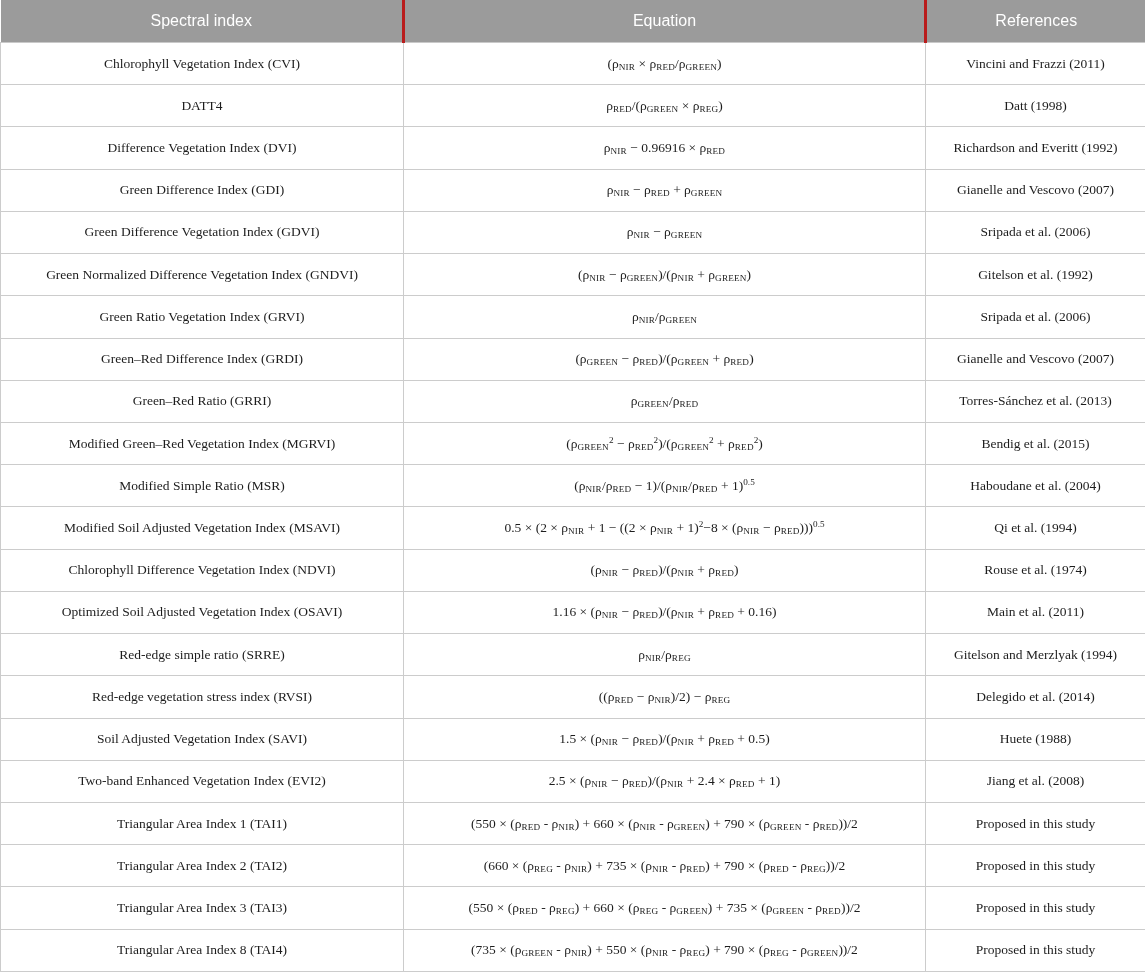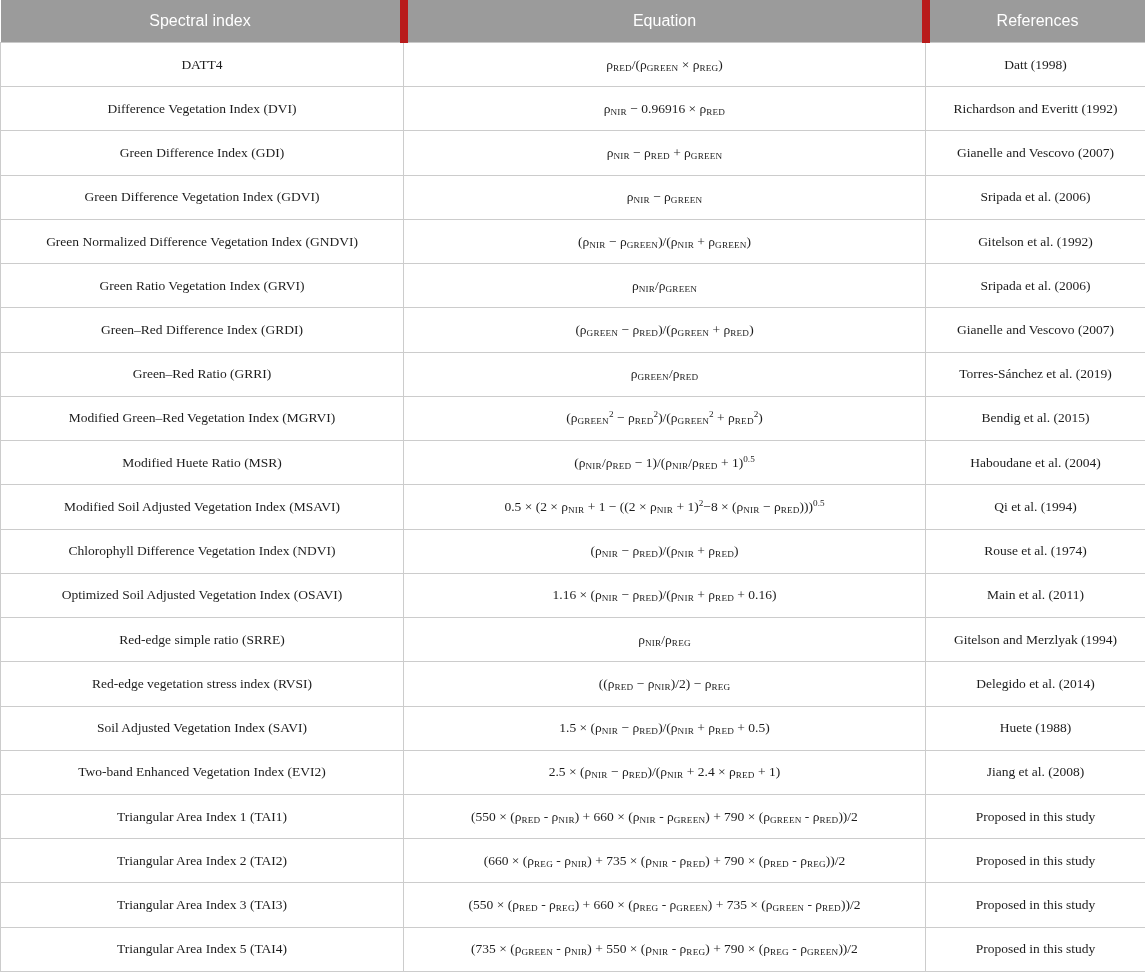--- a/index.html
+++ b/index.html
@@ -19,21 +19,21 @@
     background: #9b9b9b;
     color: #ffffff;
     font-family: "Liberation Sans", sans-serif;
     font-weight: 400;
     font-size: 16px;
     height: 40px;
     text-align: center;
     vertical-align: middle;
     border-bottom: 1px solid #c9c9c9;
   }
-  table.spectral th + th { border-left: 8px solid #b91c1c; }
+  table.spectral th + th { border-left: 3px solid #b91c1c; }
 
   table.spectral td {
     border: 1px solid #cccccc;
     text-align: center;
     vertical-align: middle;
     font-size: 13.5px;
     padding: 0 8px;
     height: 37px;
     overflow: hidden;
     white-space: nowrap;
@@ -61,20 +61,25 @@
     <col style="width:220px">
   </colgroup>
   <thead>
     <tr>
       <th>Spectral index</th>
       <th>Equation</th>
       <th>References</th>
     </tr>
   </thead>
   <tbody>
+  <tr>
+    <td class="c-index">Chlorophyll Vegetation Index (CVI)</td>
+    <td class="c-eq">(ρ<sub>NIR</sub> × ρ<sub>RED</sub>/ρ<sub>GREEN</sub>)</td>
+    <td class="c-ref">Vincini and Frazzi (2011)</td>
+  </tr>
 
   <tr>
     <td class="c-index">DATT4</td>
     <td class="c-eq">ρ<sub>RED</sub>/(ρ<sub>GREEN</sub> × ρ<sub>REG</sub>)</td>
     <td class="c-ref">Datt (1998)</td>
   </tr>
 
   <tr>
     <td class="c-index">Difference Vegetation Index (DVI)</td>
     <td class="c-eq">ρ<sub>NIR</sub> − 0.96916 × ρ<sub>RED</sub></td>
@@ -107,31 +112,31 @@
 
   <tr>
     <td class="c-index">Green–Red Difference Index (GRDI)</td>
     <td class="c-eq">(ρ<sub>GREEN</sub> − ρ<sub>RED</sub>)/(ρ<sub>GREEN</sub> + ρ<sub>RED</sub>)</td>
     <td class="c-ref">Gianelle and Vescovo (2007)</td>
   </tr>
 
   <tr>
     <td class="c-index">Green–Red Ratio (GRRI)</td>
     <td class="c-eq">ρ<sub>GREEN</sub>/ρ<sub>RED</sub></td>
-    <td class="c-ref">Torres-Sánchez et al. (2019)</td>
+    <td class="c-ref">Torres-Sánchez et al. (2013)</td>
   </tr>
 
   <tr>
     <td class="c-index">Modified Green–Red Vegetation Index (MGRVI)</td>
     <td class="c-eq">(ρ<sub>GREEN</sub><sup>2</sup> − ρ<sub>RED</sub><sup>2</sup>)/(ρ<sub>GREEN</sub><sup>2</sup> + ρ<sub>RED</sub><sup>2</sup>)</td>
     <td class="c-ref">Bendig et al. (2015)</td>
   </tr>
 
   <tr>
-    <td class="c-index">Modified Huete Ratio (MSR)</td>
+    <td class="c-index">Modified Simple Ratio (MSR)</td>
     <td class="c-eq">(ρ<sub>NIR</sub>/ρ<sub>RED</sub> − 1)/(ρ<sub>NIR</sub>/ρ<sub>RED</sub> + 1)<sup>0.5</sup></td>
     <td class="c-ref">Haboudane et al. (2004)</td>
   </tr>
 
   <tr>
     <td class="c-index">Modified Soil Adjusted Vegetation Index (MSAVI)</td>
     <td class="c-eq">0.5 × (2 × ρ<sub>NIR</sub> + 1 − ((2 × ρ<sub>NIR</sub> + 1)<sup>2</sup>−8 × (ρ<sub>NIR</sub> − ρ<sub>RED</sub>)))<sup>0.5</sup></td>
     <td class="c-ref">Qi et al. (1994)</td>
   </tr>
 
@@ -185,18 +190,18 @@
     <td class="c-ref">Proposed in this study</td>
   </tr>
 
   <tr>
     <td class="c-index">Triangular Area Index 3 (TAI3)</td>
     <td class="c-eq">(550 × (ρ<sub>RED</sub> - ρ<sub>REG</sub>) + 660 × (ρ<sub>REG</sub> - ρ<sub>GREEN</sub>) + 735 × (ρ<sub>GREEN</sub> - ρ<sub>RED</sub>))/2</td>
     <td class="c-ref">Proposed in this study</td>
   </tr>
 
   <tr>
-    <td class="c-index">Triangular Area Index 5 (TAI4)</td>
+    <td class="c-index">Triangular Area Index 8 (TAI4)</td>
     <td class="c-eq">(735 × (ρ<sub>GREEN</sub> - ρ<sub>NIR</sub>) + 550 × (ρ<sub>NIR</sub> - ρ<sub>REG</sub>) + 790 × (ρ<sub>REG</sub> - ρ<sub>GREEN</sub>))/2</td>
     <td class="c-ref">Proposed in this study</td>
   </tr>
 </tbody>
 </table>
 
 </body></html>

